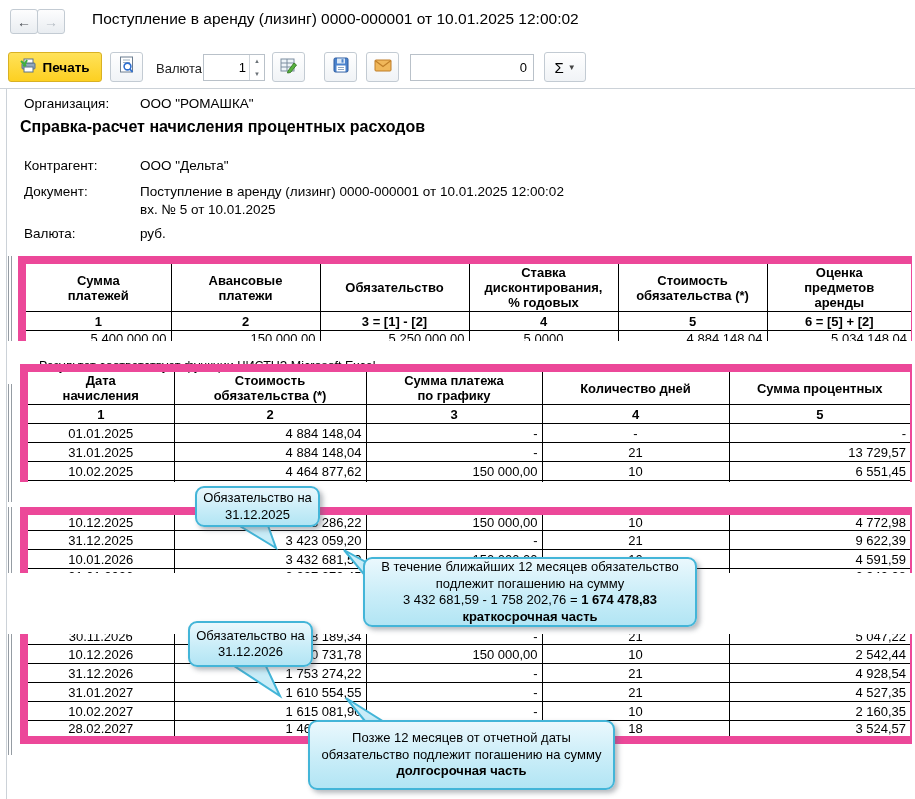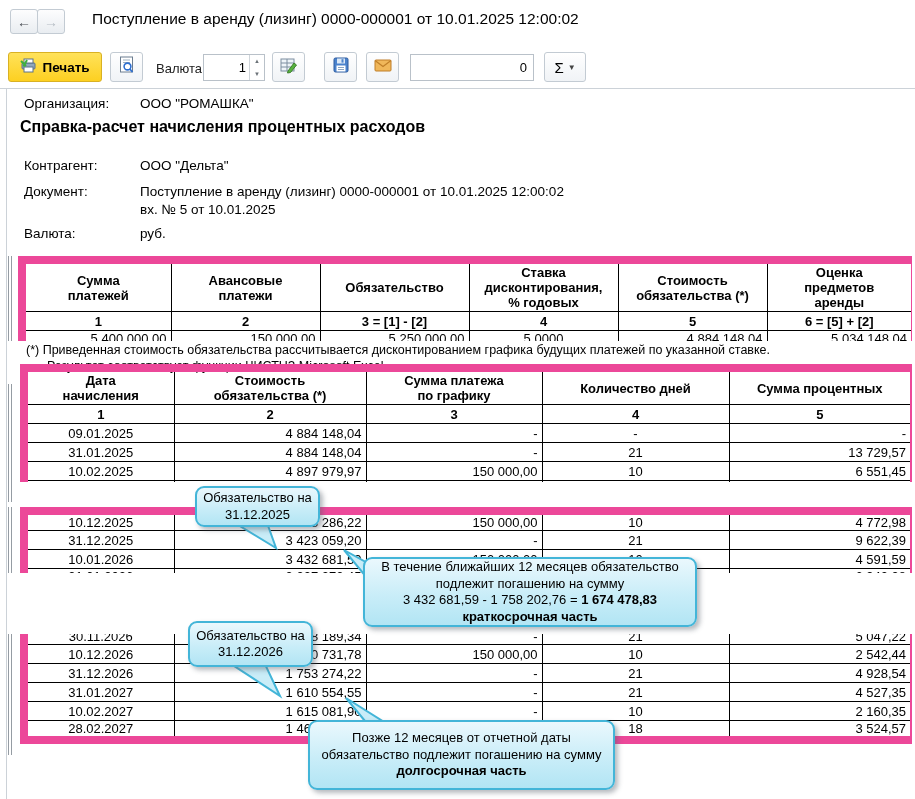--- a/index.html
+++ b/index.html
@@ -196,22 +196,21 @@
             <td class="a-r">5 400 000,00</td>
             <td class="a-r">150 000,00</td>
             <td class="a-r">5 250 000,00</td>
             <td class="a-c">5,0000</td>
             <td class="a-r">4 884 148,04</td>
             <td class="a-r">5 034 148,04</td>
           </tr>
         </tbody>
     </table>
   </div>
-  <div class="fnote" style="left:26px;top:343px;">(*) Приведенная стоимость обязательства рассчитывается дисконтированием графика будущих платежей по указанной ставке.</div>
-  <div class="fnote" style="left:47px;top:359px;">Результат соответствует функции ЧИСТНЗ Microsoft Excel.</div>
+  <div class="fnote" style="left:39px;top:359px;">Результат соответствует функции ЧИСТНЗ Microsoft Excel.</div>
 
   <div class="twrap" style="left:20px;top:364px;width:892px;height:118px;">
     <table class="rep sch" style="width:890px;">
       <colgroup>
           <col style="width:150px">
           <col style="width:192px">
           <col style="width:176px">
           <col style="width:187px">
           <col style="width:185px">
         </colgroup>
@@ -229,36 +228,36 @@
       <tr>
         <td class="num">1</td>
         <td class="num">2</td>
         <td class="num">3</td>
         <td class="num">4</td>
         <td class="num">5</td>
       </tr>
       </tbody>
         <tbody>
           <tr>
-            <td class="a-c">09.01.2025</td>
+            <td class="a-c">01.01.2025</td>
             <td class="a-r">4 884 148,04</td>
             <td class="a-r">-</td>
             <td class="a-c">-</td>
             <td class="a-r">-</td>
           </tr>
           <tr>
             <td class="a-c">31.01.2025</td>
             <td class="a-r">4 884 148,04</td>
             <td class="a-r">-</td>
             <td class="a-c">21</td>
             <td class="a-r">13 729,57</td>
           </tr>
           <tr>
             <td class="a-c">10.02.2025</td>
-            <td class="a-r">4 897 979,97</td>
+            <td class="a-r">4 464 877,62</td>
             <td class="a-r">150 000,00</td>
             <td class="a-c">10</td>
             <td class="a-r">6 551,45</td>
           </tr>
           <tr>
             <td class="a-c">28.02.2025</td>
             <td class="a-r">4 754 429,07</td>
             <td class="a-r">-</td>
             <td class="a-c">18</td>
             <td class="a-r">11 453,36</td>

